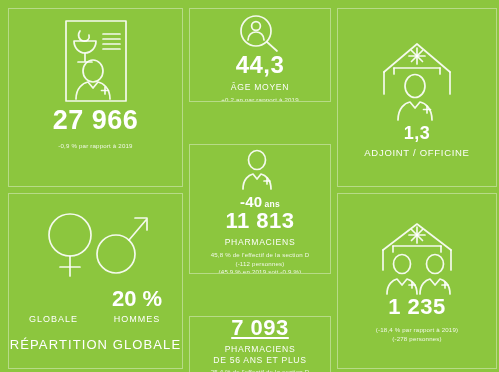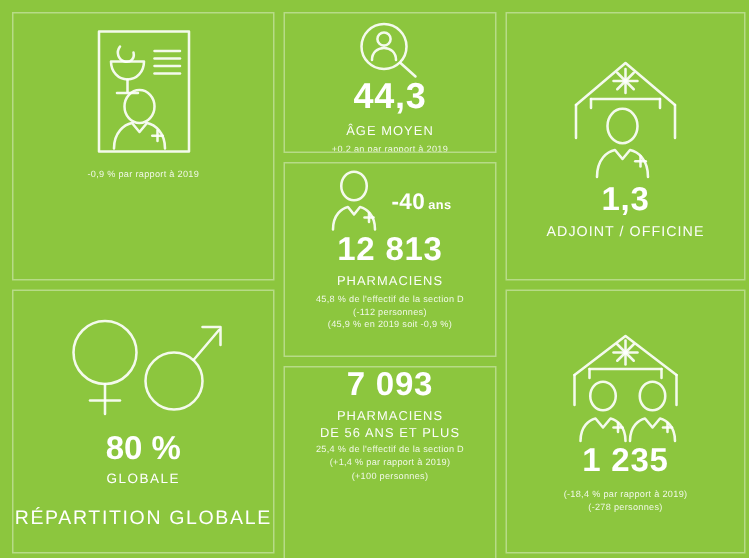--- a/index.html
+++ b/index.html
@@ -30,42 +30,43 @@
     align-items:center;
     justify-content:flex-start;
     text-align:center;
     overflow:hidden;
   }
   .col-mid{
     display:grid;
     grid-template-rows:100px 136px 136px;
     grid-row:1 / span 2;
     grid-column:2;
+    gap:36px;
   }
   .col-mid .panel{margin:3px;}
   .icon-wrap{
     display:flex;align-items:center;justify-content:center;
     width:100%;
   }
   svg{display:block;}
   .stroke-thin{
     fill:none;stroke:#ffffff;stroke-opacity:.9;
     stroke-width:1.7;stroke-linecap:round;stroke-linejoin:round;
   }
   .big{
     font-weight:bold;
     letter-spacing:0.5px;
     line-height:1;
     color:#ffffff;
   }
   .n-27966{font-size:27px;margin-top:2px;}
   .n-443{font-size:24px;}
   .n-12813{font-size:22px;}
-  .n-7093{font-size:22px;}
-  .n-13{font-size:22px;}
+  .n-7093{font-size:22px;text-decoration:underline;}
+  .n-13{font-size:18px;}
   .n-1235{font-size:22px;}
   .cap{
     font-size:9.5px;
     letter-spacing:.7px;
     line-height:1.25;
     margin-top:5px;
     text-transform:uppercase;
     opacity:.97;
   }
   .cap-sm{font-size:8.6px;}
@@ -88,22 +89,22 @@
   .genre-col{display:flex;flex-direction:column;align-items:center;}
   .genre-pct{font-size:22px;font-weight:bold;line-height:1;}
   .genre-lbl{font-size:9px;letter-spacing:1px;margin-top:4px;}
   .repartition{
     font-size:13px;letter-spacing:1.1px;margin-top:13px;text-align:right;
   }
   
   #p-age{padding-top:4px;}
   
   .badge-row{
-    display:flex;align-items:center;justify-content:center;
-    gap:2px;width:100%;margin-top:4px;
+    display:flex;align-items:center;
+    gap:2px;width:100%;margin-top:4px;flex-direction:column;
   }
   .badge{
     font-size:15px;font-weight:bold;letter-spacing:.3px;
     white-space:nowrap;
   }
   .badge .unit{font-size:8.5px;font-weight:bold;margin-left:2px;}
   
   #p-adjoint{grid-column:3;grid-row:1;justify-content:center;}
   #p-premiers{grid-column:3;grid-row:2;justify-content:center;}
 </style>
@@ -123,20 +124,21 @@
         <line class="stroke-thin" x1="43" y1="17" x2="60" y2="17"></line>
         <line class="stroke-thin" x1="43" y1="22" x2="60" y2="22"></line>
         <line class="stroke-thin" x1="43" y1="27" x2="60" y2="27"></line>
         <line class="stroke-thin" x1="43" y1="32" x2="60" y2="32"></line>
         <ellipse class="stroke-thin" cx="33" cy="54" rx="10" ry="11"></ellipse>
         <path class="stroke-thin" d="M16 82c0-11 7-16 12-17l5 6 5-6c5 1 12 6 12 17"></path>
         <line class="stroke-thin" x1="45" y1="70" x2="45" y2="77"></line>
         <line class="stroke-thin" x1="41.5" y1="73.5" x2="48.5" y2="73.5"></line>
       </svg>
     </div>
+    <div class="big n-27966">27 966</div>
     <div class="cap">
     </div>
     <div class="fine">
       <div>-0,9 % par rapport à 2019</div>
     </div>
   </div>
 
   <div class="col-mid">
 
     <div class="panel" id="p-age">
@@ -163,21 +165,21 @@
         <svg width="40" height="42" viewBox="0 0 40 42">
           <ellipse class="stroke-thin" cx="17" cy="11" rx="8.5" ry="9.5"></ellipse>
           <path class="stroke-thin" d="M3 40c0-10 6-14 10-15l4 5 4-5c4 1 10 5 10 15"></path>
           <line class="stroke-thin" x1="27" y1="29" x2="27" y2="35"></line>
           <line class="stroke-thin" x1="24" y1="32" x2="30" y2="32"></line>
         </svg>
         <span class="badge">
           <span>-40</span><span class="unit">ans</span>
         </span>
       </div>
-      <div class="big n-12813">12 813</div>
+      <div class="big n-12813">11 813</div>
       <div class="cap cap-sm">
         <div>PHARMACIENS</div>
       </div>
       <div class="fine">
         <div>45,8 % de l'effectif de la section D</div>
         <div>(-112 personnes)</div>
         <div>(45,9 % en 2019 soit -0,9 %)</div>
       </div>
     </div>
 
@@ -267,20 +269,23 @@
         </g>
         <g>
           <circle class="stroke-thin" cx="80" cy="46" r="19"></circle>
           <line class="stroke-thin" x1="93" y1="32" x2="110" y2="12"></line>
           <polyline class="stroke-thin" points="99,10 111,10 111,22"></polyline>
         </g>
       </svg>
     </div>
     <div class="genre-nums">
       <div class="genre-col">
-        <div class="genre-pct">80 %</div>
         <div class="genre-lbl">GLOBALE</div>
       </div>
+      <div class="genre-col">
+        <div class="genre-pct">20 %</div>
+        <div class="genre-lbl">HOMMES</div>
+      </div>
     </div>
     <div class="repartition">RÉPARTITION GLOBALE</div>
   </div>
 
 </div>
 
 </body></html>

